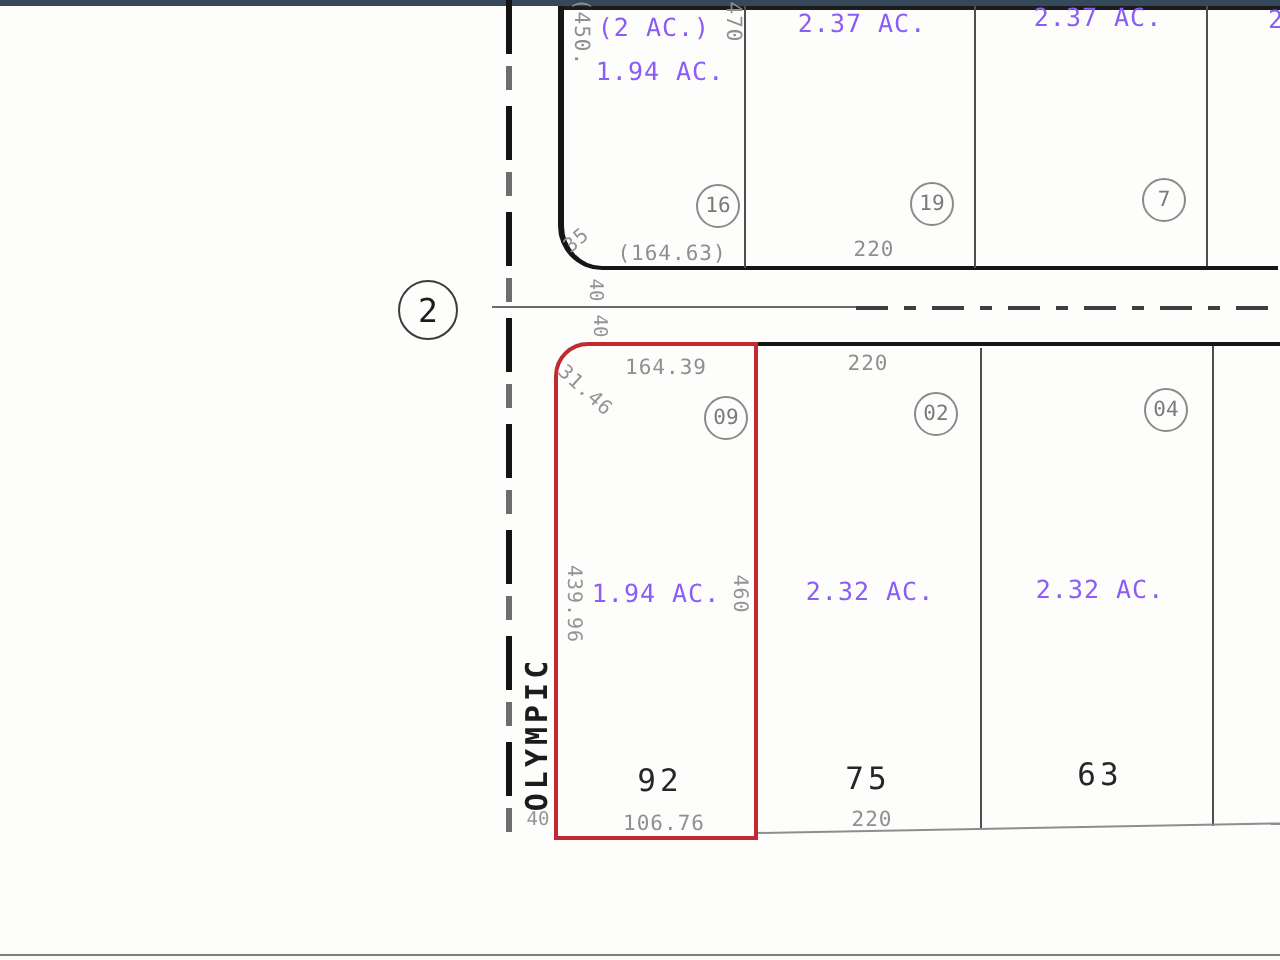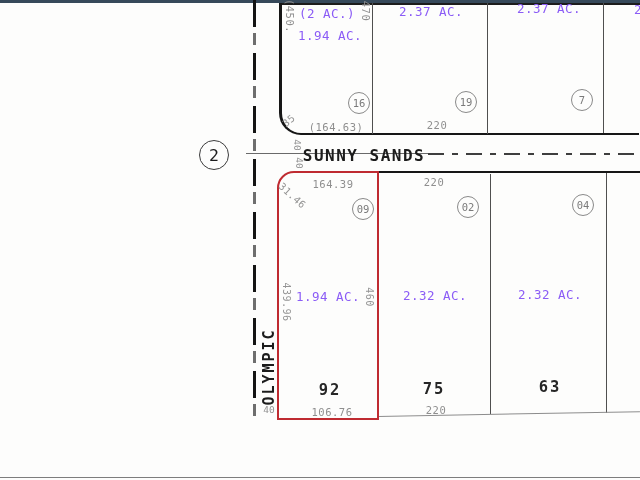--- a/index.html
+++ b/index.html
@@ -43,21 +43,21 @@
   
   .lbl{position:absolute;white-space:nowrap;transform:translate(-50%,-50%);line-height:1;}
   .r90{transform:translate(-50%,-50%) rotate(90deg);}
   .rm90{transform:translate(-50%,-50%) rotate(-90deg);}
   .r42{transform:translate(-50%,-50%) rotate(42deg);}
   .rm40{transform:translate(-50%,-50%) rotate(-40deg);}
   .dim{font-size:10.5px;color:#8f8f8f;letter-spacing:0.5px;}
   .dim-sm{font-size:10px;color:#949494;letter-spacing:0.5px;}
   .dim-xs{font-size:9.5px;color:#949494;}
   .ac{font-size:12.5px;color:#8b5cf6;letter-spacing:0.5px;}
-  .pnum{font-size:15.5px;color:#262626;font-weight:700;letter-spacing:2px;}
+  .pnum{font-size:15.5px;color:#262626;font-weight:400;letter-spacing:2px;}
   .street-h{font-size:16px;color:#1c1c1c;font-weight:bold;letter-spacing:1.5px;}
   .street-v{font-size:15px;color:#1c1c1c;font-weight:bold;letter-spacing:2px;}
 
   
   .lot-circle{
     position:absolute;width:22px;height:22px;border:1.2px solid #8a8a8a;border-radius:50%;
     transform:translate(-50%,-50%);display:flex;align-items:center;justify-content:center;
     font-size:10.5px;color:#7a7a7a;letter-spacing:0;box-sizing:border-box;background:transparent;margin-left:36px;
   }
   .section-circle{
@@ -111,21 +111,20 @@
   <div class="lot-circle" style="left:323px;top:103px">16</div>
   <div class="lot-circle" style="left:430px;top:102px">19</div>
   <div class="lot-circle" style="left:546px;top:100px">7</div>
 
   <div class="lbl dim" style="left:336px;top:127px">(164.63)</div>
   <div class="lbl dim" style="left:437px;top:125px">220</div>
   <div class="lbl dim-sm rm40" style="left:289px;top:121px">35</div>
 
   <div class="lbl dim-xs r90" style="left:297px;top:145px">40</div>
   <div class="lbl dim-xs r90" style="left:299px;top:163px">40</div>
-  <div class="lbl street-h" style="left:364px;top:156px">SUNNY SANDS</div>
 
   <div class="lbl dim" style="left:333px;top:184px">164.39</div>
   <div class="lbl dim" style="left:434px;top:182px">220</div>
   <div class="lbl dim-sm r42" style="left:292px;top:196px">31.46</div>
 
   <div class="lot-circle" style="left:327px;top:209px">09</div>
   <div class="lot-circle" style="left:432px;top:207px">02</div>
   <div class="lot-circle" style="left:547px;top:205px">04</div>
 
   <div class="lbl dim-sm r90" style="left:286px;top:302px">439.96</div>

